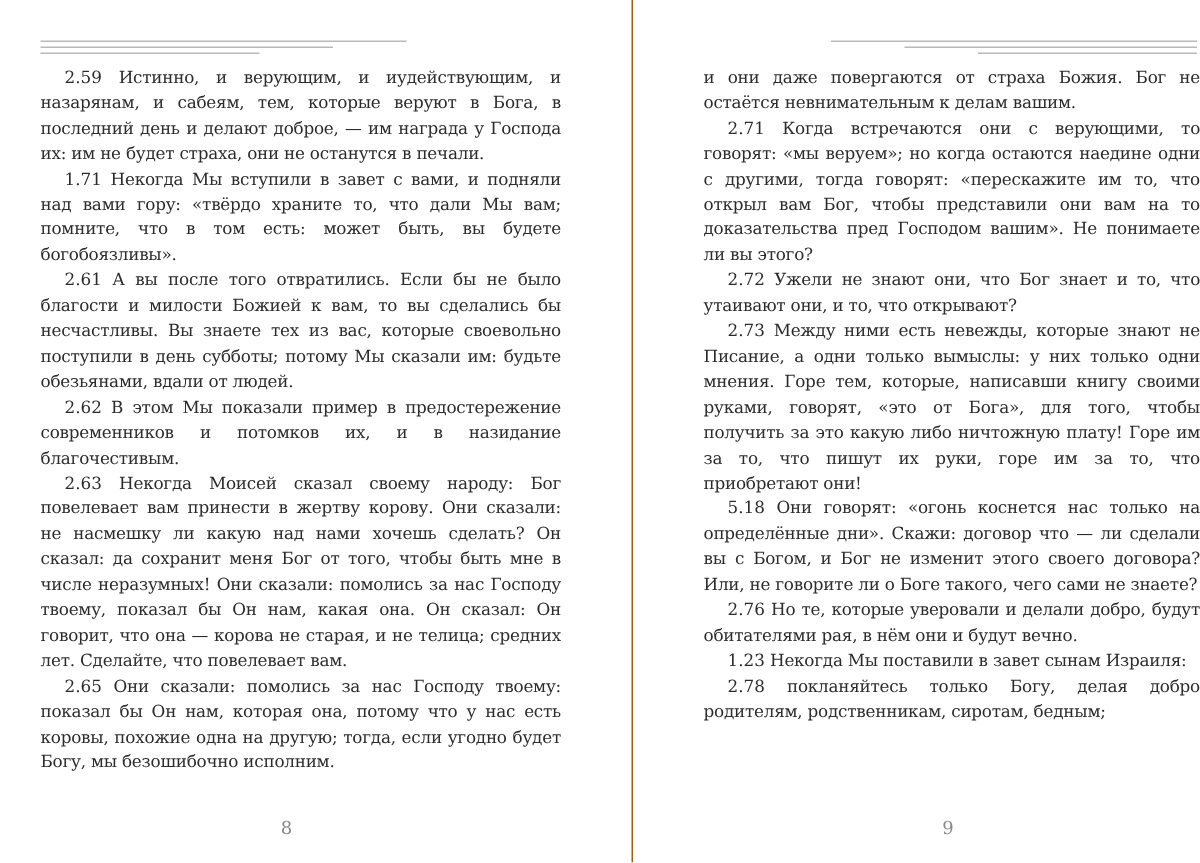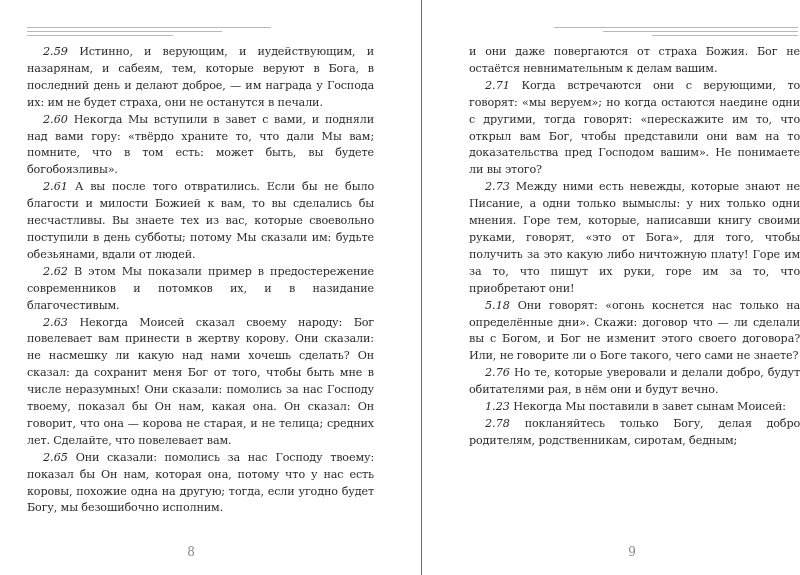--- a/index.html
+++ b/index.html
@@ -17,59 +17,60 @@
   .rule { position:absolute; height:1px; background:#b9b9b9; }
   .text-col {
     position:absolute; top:44px;
     font-size:11.2px; line-height:16.9px;
     text-align:justify; letter-spacing:-0.15px;
   }
   .page-left .text-col { left:27px; width:347px; }
   .page-right .text-col { left:47px; width:331px; }
   .text-col p { margin:0; text-indent:16px; }
   .text-col p.cont { text-indent:0; }
-  .text-col p .vnum { letter-spacing:0;font-style:italic; }
+  .text-col p .vnum { letter-spacing:0; }
   .page-num {
     position:absolute; top:545px; font-size:12px; color:#8a8a8a;
     width:40px; text-align:center;
   }
   .page-left .page-num { left:171px; }
   .page-right .page-num { left:190px; }
 </style>
 </head>
 <body>
 
 <div class="page page-left">
   <div class="rule" style="left:27px;top:27px;width:244px;"></div>
   <div class="rule" style="left:27px;top:31px;width:195px;"></div>
   <div class="rule" style="left:27px;top:35px;width:146px;"></div>
 
   <div class="text-col">
     <p><span class="vnum">2.59</span> <span>Истинно, и верующим, и иудействующим, и назарянам, и сабеям, тем, которые веруют в Бога, в последний день и делают доброе, — им награда у Господа их: им не будет страха, они не останутся в печали.</span></p>
-    <p><span class="vnum">2.60</span> <span>Некогда Мы вступили в завет с вами, и подняли над вами гору: «твёрдо храните то, что дали Мы вам; помните, что в том есть: может быть, вы будете богобоязливы».</span></p>
+    <p><span class="vnum">1.71</span> <span>Некогда Мы вступили в завет с вами, и подняли над вами гору: «твёрдо храните то, что дали Мы вам; помните, что в том есть: может быть, вы будете богобоязливы».</span></p>
     <p><span class="vnum">2.61</span> <span>А вы после того отвратились. Если бы не было благости и милости Божией к вам, то вы сделались бы несчастливы. Вы знаете тех из вас, которые своевольно поступили в день субботы; потому Мы сказали им: будьте обезьянами, вдали от людей.</span></p>
     <p><span class="vnum">2.62</span> <span>В этом Мы показали пример в предостережение современников и потомков их, и в назидание благочестивым.</span></p>
     <p><span class="vnum">2.63</span> <span>Некогда Моисей сказал своему народу: Бог повелевает вам принести в жертву корову. Они сказали: не насмешку ли какую над нами хочешь сделать? Он сказал: да сохранит меня Бог от того, чтобы быть мне в числе неразумных! Они сказали: помолись за нас Господу твоему, показал бы Он нам, какая она. Он сказал: Он говорит, что она — корова не старая, и не телица; средних лет. Сделайте, что повелевает вам.</span></p>
     <p><span class="vnum">2.65</span> <span>Они сказали: помолись за нас Господу твоему: показал бы Он нам, которая она, потому что у нас есть коровы, похожие одна на другую; тогда, если угодно будет Богу, мы безошибочно исполним.</span></p>
 
   </div>
 
   <div class="page-num">8</div>
 </div>
 
 <div class="page page-right">
   <div class="rule" style="left:132px;top:27px;width:244px;"></div>
   <div class="rule" style="left:181px;top:31px;width:195px;"></div>
   <div class="rule" style="left:230px;top:35px;width:146px;"></div>
 
   <div class="text-col">
     <p class="cont">и они даже повергаются от страха Божия. Бог не остаётся невнимательным к делам вашим.</p>
     <p><span class="vnum">2.71</span> <span>Когда встречаются они с верующими, то говорят: «мы веруем»; но когда остаются наедине одни с другими, тогда говорят: «перескажите им то, что открыл вам Бог, чтобы представили они вам на то доказательства пред Господом вашим». Не понимаете ли вы этого?</span></p>
+    <p><span class="vnum">2.72</span> <span>Ужели не знают они, что Бог знает и то, что утаивают они, и то, что открывают?</span></p>
     <p><span class="vnum">2.73</span> <span>Между ними есть невежды, которые знают не Писание, а одни только вымыслы: у них только одни мнения. Горе тем, которые, написавши книгу своими руками, говорят, «это от Бога», для того, чтобы получить за это какую либо ничтожную плату! Горе им за то, что пишут их руки, горе им за то, что приобретают они!</span></p>
     <p><span class="vnum">5.18</span> <span>Они говорят: «огонь коснется нас только на определённые дни». Скажи: договор что — ли сделали вы с Богом, и Бог не изменит этого своего договора? Или, не говорите ли о Боге такого, чего сами не знаете?</span></p>
     <p><span class="vnum">2.76</span> <span>Но те, которые уверовали и делали добро, будут обитателями рая, в нём они и будут вечно.</span></p>
-    <p><span class="vnum">1.23</span> <span>Некогда Мы поставили в завет сынам Моисей:</span></p>
+    <p><span class="vnum">1.23</span> <span>Некогда Мы поставили в завет сынам Израиля:</span></p>
     <p><span class="vnum">2.78</span> <span>покланяйтесь только Богу, делая добро родителям, родственникам, сиротам, бедным;</span></p>
 
   </div>
 
   <div class="page-num">9</div>
 </div>
 
 </body></html>

